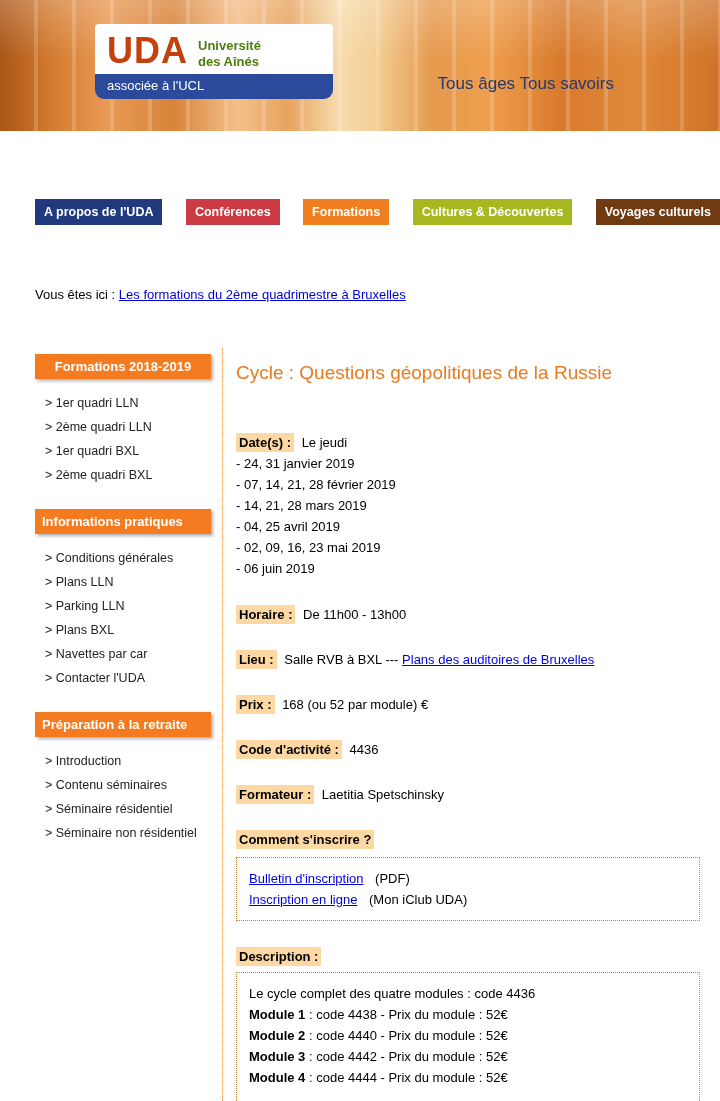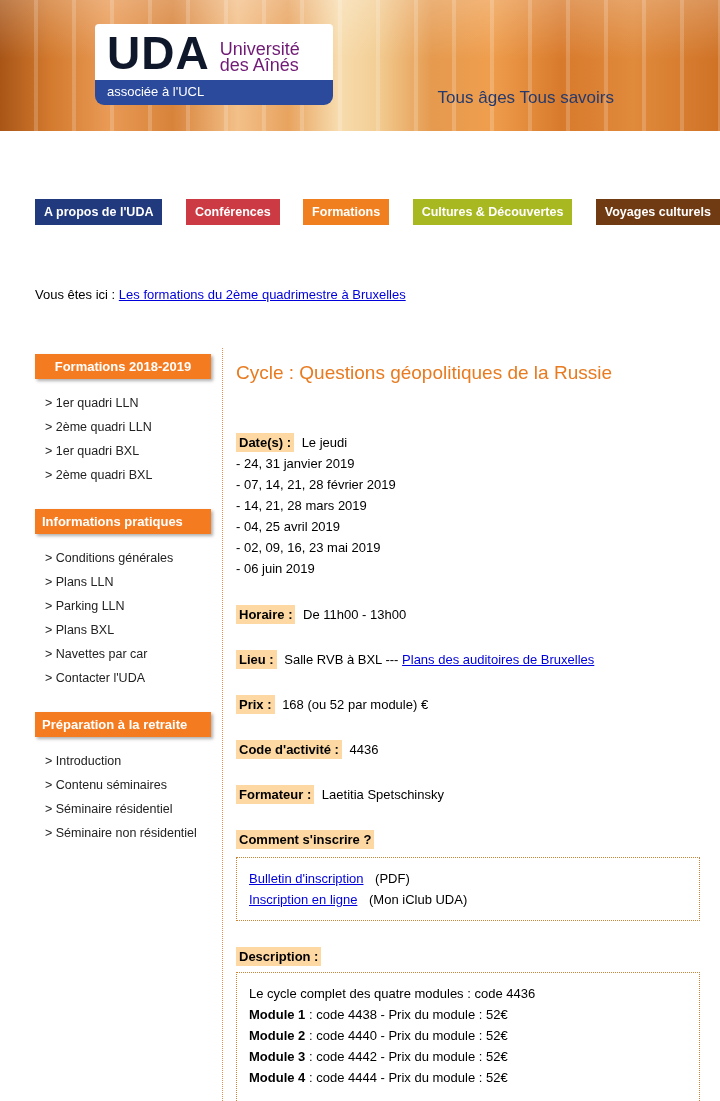--- a/index.html
+++ b/index.html
@@ -12,24 +12,24 @@
     background:
       repeating-linear-gradient(90deg, rgba(255,255,255,0) 0 34px, rgba(255,255,255,0.18) 34px 38px),
       linear-gradient(180deg, rgba(255,255,255,0.22), rgba(255,255,255,0) 45%),
       linear-gradient(90deg,
         #a85517 0%, #d37a2e 7%, #e99a55 15%, #d8833a 24%,
         #f3c089 33%, #e8a35f 40%, #f7dcae 47%, #f3cf96 52%,
         #e59a4f 60%, #ef9e4d 68%, #d87a2c 78%, #e08a3c 88%, #cf7226 100%);
   }
   .logo-card { position:absolute; left:95px; top:24px; width:238px; cursor:pointer; }
   .logo-top { background:#fff; padding:8px 12px 4px; display:flex; align-items:center; gap:10px; border-radius:4px 4px 0 0; }
-  .uda { font-size:46px; font-weight:bold; color:#0f172a; line-height:0.95; letter-spacing:1px; }
-  .uda-name { font-size:18px; color:#701a75; line-height:16px; padding-top:6px; }
+  .uda { font-size:36px; font-weight:bold; color:#c2410c; line-height:0.95; letter-spacing:1px; }
+  .uda-name { font-size:13px; color:#4d7c0f; line-height:16px; padding-top:6px;font-weight:bold; }
   .logo-bottom { background:#2b4a9b; color:#fff; font-size:13px; padding:4px 12px 6px; border-radius:0 0 9px 9px; }
-  .tagline { position:absolute; right:106px; top:88px; font-size:17px; color:#243a6e; }
+  .tagline { position:absolute; right:106px; top:74px; font-size:17px; color:#243a6e; }
 
   
   .nav { margin:68px 0 0 35px; white-space:nowrap; }
   .nav-btn { display:inline-block; color:#fff; font-weight:bold; font-size:12.5px;
              padding:6px 9px; margin-right:19px; text-decoration:none; cursor:pointer; }
 
   
   .breadcrumb { margin:62px 0 0 35px; font-size:13px; color:#000; }
   a.link { color:#0000dd; text-decoration:underline; cursor:pointer; }
 

